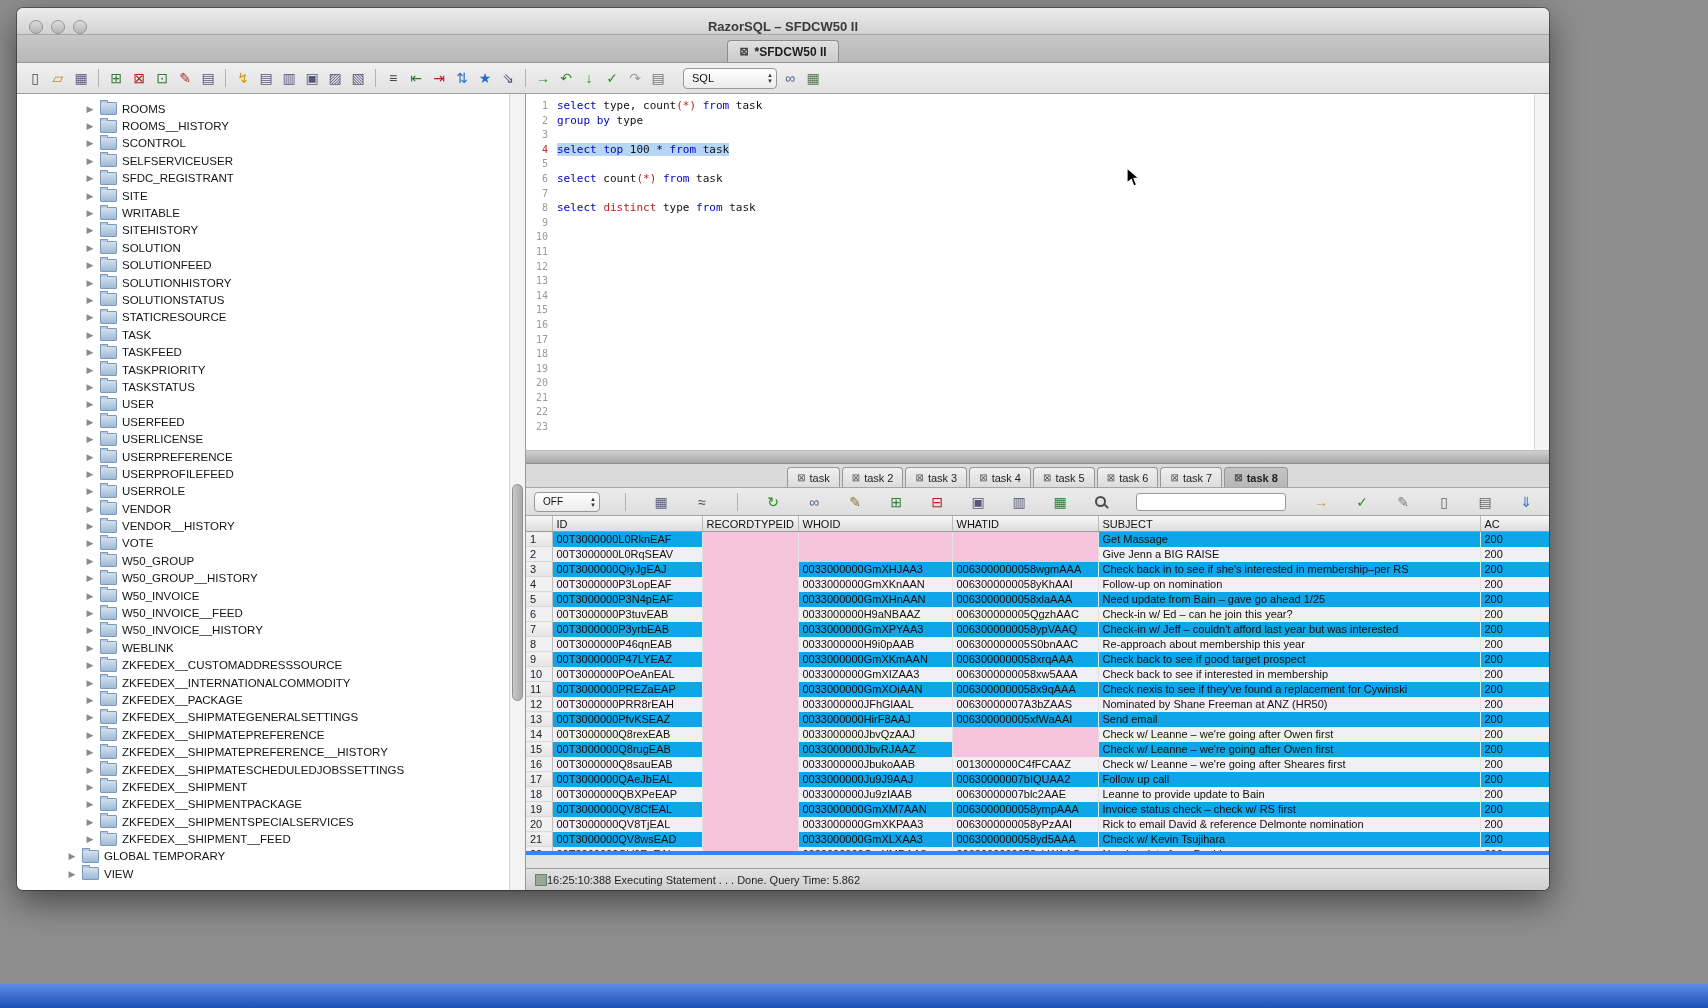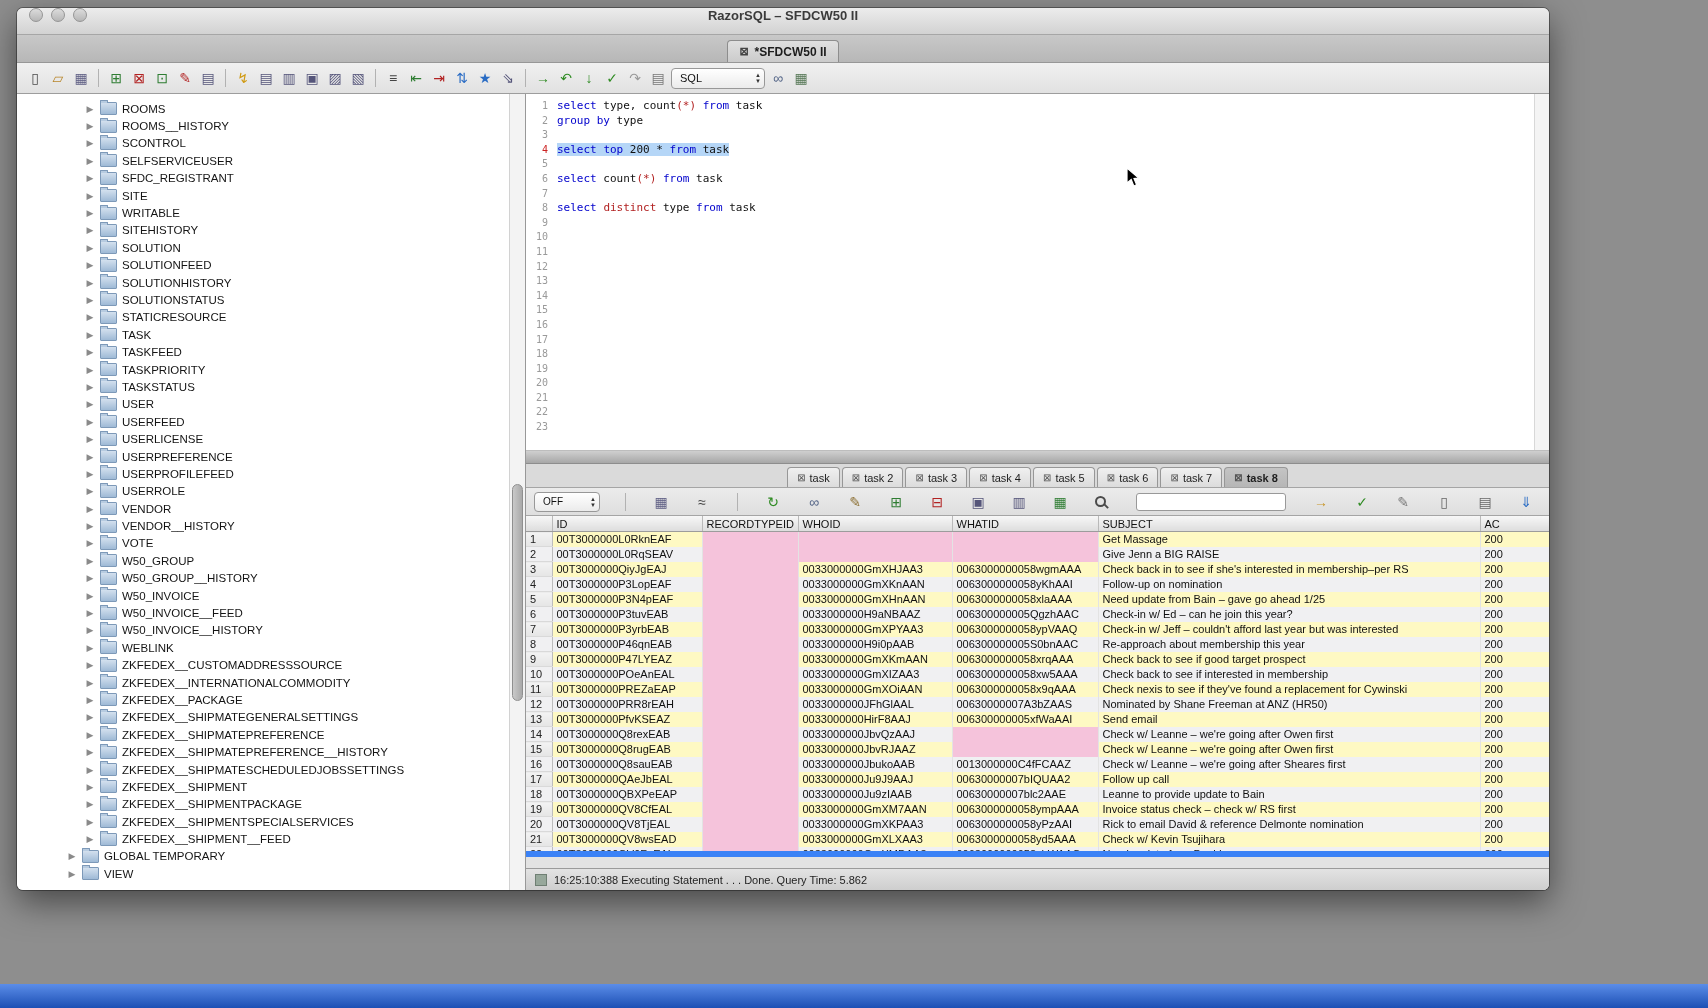--- a/index.html
+++ b/index.html
@@ -11,42 +11,42 @@
   }
   .desktop-bottom{position:absolute;left:0;right:0;bottom:0;height:24px;
     background:linear-gradient(#5b8de8,#1c4fb4);}
 
   
   .window{position:absolute;left:17px;top:8px;width:1532px;height:882px;
     background:#d6d6d6;border-radius:6px;overflow:hidden;
     box-shadow:0 12px 34px rgba(0,0,0,.5),0 0 0 1px rgba(0,0,0,.35);
     display:flex;flex-direction:column;}
   .titlebar{height:26px;flex:none;background:linear-gradient(#ececec,#d2d2d2);
-    border-bottom:1px solid #a6a6a6;display:flex;align-items:flex-start;position:relative;}
+    border-bottom:1px solid #a6a6a6;display:flex;align-items:flex-end;position:relative;}
   .traffic{position:absolute;left:12px;display:flex;gap:8px;}
   .tl{width:12px;height:12px;border-radius:50%;
     background:linear-gradient(#dcdcdc,#b6b6b6);border:1px solid #949494;}
   .title{flex:1;text-align:center;font-size:13px;font-weight:bold;color:#3b3b3b;}
 
   .tabstrip{height:27px;flex:none;background:linear-gradient(#c8c8c8,#b7b7b7);
     border-bottom:1px solid #979797;display:flex;justify-content:center;align-items:flex-end;}
   .doc-tab{height:21px;padding:0 11px;display:flex;align-items:center;gap:6px;
     background:linear-gradient(#e0e0e0,#cbcbcb);border:1px solid #8d8d8d;border-bottom:none;
     border-radius:4px 4px 0 0;font-size:12px;font-weight:bold;color:#1d1d1d;}
   .closebox{font-size:11px;color:#444;line-height:1;}
 
   .main-toolbar{height:30px;flex:none;background:linear-gradient(#f0f0f0,#e1e1e1);
     border-bottom:1px solid #9d9d9d;display:flex;align-items:center;padding:0 8px;gap:3px;}
   .tb-icon{width:20px;height:20px;display:flex;align-items:center;justify-content:center;
     font-size:14px;line-height:1;border-radius:3px;}
   .tb-divider{width:1px;height:18px;background:#b2b2b2;margin:0 4px;}
   .mode-select,.off-select{height:19px;background:linear-gradient(#ffffff,#ebebeb);
     border:1px solid #989898;border-radius:4px;display:flex;align-items:center;
     font-size:11px;color:#111;padding-left:8px;position:relative;}
-  .mode-select{width:84px;}
+  .mode-select{width:84px;margin-left:12px;}
   .off-select{width:56px;height:18px;font-size:10px;}
   .stepper{position:absolute;right:3px;top:50%;transform:translateY(-50%);
     display:flex;flex-direction:column;font-size:6px;line-height:6px;color:#333;}
 
   
   .main{flex:1;display:flex;min-height:0;}
   .tree-panel{width:508px;flex:none;background:#ffffff;border-right:1px solid #989898;
     position:relative;overflow:hidden;}
   .tree-items{padding-top:6px;}
   .tree-row{height:17.4px;display:flex;align-items:center;gap:5px;
@@ -99,37 +99,37 @@
   .search-field{width:140px;height:16px;border:1px solid #999;border-radius:3px;
     background:#fff;font-size:11px;padding:0 4px;margin:0 4px;
     font-family:"Liberation Sans",sans-serif;}
   .mag{position:relative;}
   .mag::before{content:"";position:absolute;top:4px;left:4px;width:7px;height:7px;
     border:2px solid #4a4a4a;border-radius:50%;}
   .mag::after{content:"";position:absolute;top:13px;left:12px;width:6px;height:2px;
     background:#4a4a4a;transform:rotate(45deg);}
 
   
-  .table-region{height:335px;flex:none;background:#fef9c3;overflow:hidden;
-    display:flex;flex-direction:column;border-bottom:6px solid #3b82f6;position:relative;}
+  .table-region{height:335px;flex:none;background:#0ea5e9;overflow:hidden;
+    display:flex;flex-direction:column;border-bottom:4px solid #3b82f6;position:relative;}
   table.results{border-collapse:collapse;table-layout:fixed;width:1034px;font-size:11px;}
   table.results th{height:15px;background:linear-gradient(#f7f7f7,#dddddd);
     border-right:1px solid #b9b9b9;border-bottom:1px solid #9c9c9c;
     font-weight:normal;text-align:left;padding:0 4px;color:#111;
     white-space:nowrap;overflow:hidden;}
   table.results td{height:14px;border-right:1px solid #e3e3e3;padding:0 4px;
     white-space:nowrap;overflow:hidden;color:#101010;}
   table.results tbody tr:nth-child(even) td{background:#f0f0f2;}
   table.results td.rownum{background:linear-gradient(#f3f3f3,#e5e5e5);
     border-right:1px solid #bcbcbc;border-bottom:1px solid #d9d9d9;color:#222;}
   table.results td.pink{background:#f5c3db !important;}
 
   .filler{flex:1;background:#e3e3e3;}
   .bottom-status{height:21px;flex:none;background:linear-gradient(#e3e3e3,#cecece);
-    border-top:1px solid #9b9b9b;display:flex;align-items:center;gap:7px;
+    border-top:1px solid #9b9b9b;display:flex;align-items:center;
     padding:0 9px;font-size:11px;color:#1e1e1e;}
   .status-square{width:10px;height:10px;background:#97a89b;border:1px solid #6f7f73;flex:none;}
 
   .cursor-arrow{position:absolute;left:1126px;top:167px;z-index:50;pointer-events:none;}
 </style>
 </head>
 <body>
 
 <div class="window">
 
@@ -436,21 +436,21 @@
             <div class="ed-line">
               <span class="ed-num">2</span>
               <span class="ed-code"><span class="tok-k">group</span><span class="tok-t"> </span><span class="tok-k">by</span><span class="tok-t"> type</span></span>
             </div>
             <div class="ed-line">
               <span class="ed-num">3</span>
               <span class="ed-code"></span>
             </div>
             <div class="ed-line">
               <span class="ed-num cur">4</span>
-              <span class="ed-code"><span class="sel"><span class="tok-k">select</span><span class="tok-t"> </span><span class="tok-k">top</span><span class="tok-t"> 200 * </span><span class="tok-k">from</span><span class="tok-t"> task</span></span></span>
+              <span class="ed-code"><span class="sel"><span class="tok-k">select</span><span class="tok-t"> </span><span class="tok-k">top</span><span class="tok-t"> 100 * </span><span class="tok-k">from</span><span class="tok-t"> task</span></span></span>
             </div>
             <div class="ed-line">
               <span class="ed-num">5</span>
               <span class="ed-code"></span>
             </div>
             <div class="ed-line">
               <span class="ed-num">6</span>
               <span class="ed-code"><span class="tok-k">select</span><span class="tok-t"> count</span><span class="tok-r">(*)</span><span class="tok-t"> </span><span class="tok-k">from</span><span class="tok-t"> task</span></span>
             </div>
             <div class="ed-line">

